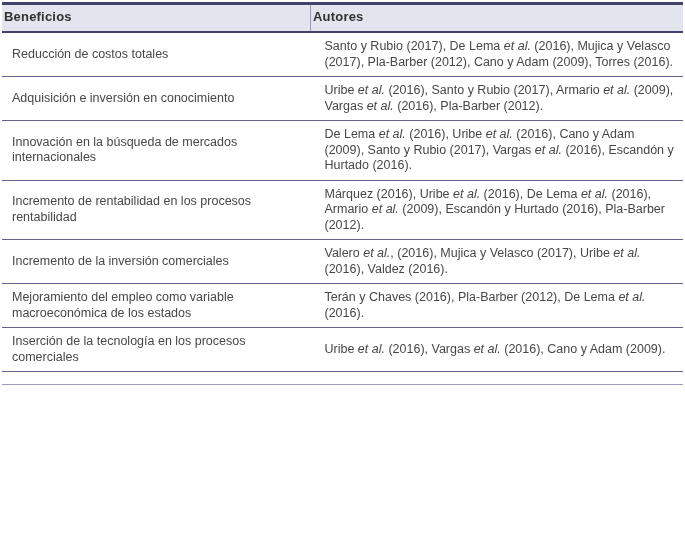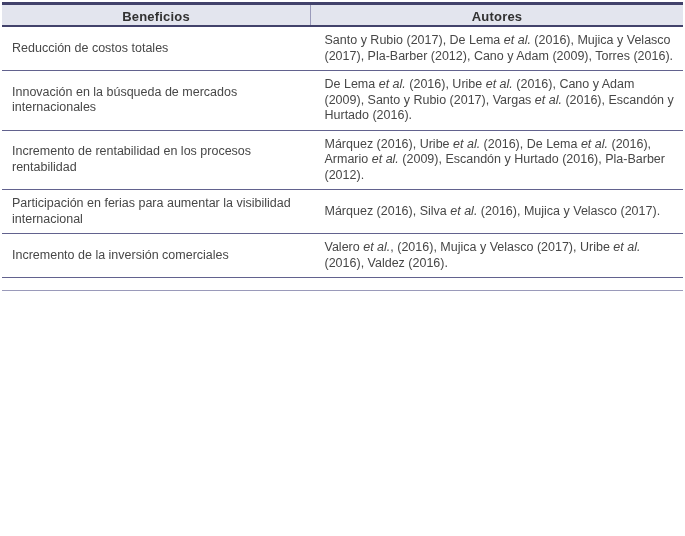--- a/index.html
+++ b/index.html
@@ -25,22 +25,22 @@
     border-collapse:collapse;
     table-layout:fixed;
   }
   table.ba-table thead th{
     background:var(--header-bg);
     border-top:3px solid var(--line-strong);
     border-bottom:2px solid var(--line-strong);
     font-size:13px;
     font-weight:bold;
     color:var(--header-text);
-    text-align:center;
-    padding:4px 2px 1px 2px;
+    text-align:left;
+    padding:4px 2px 7px 2px;
     letter-spacing:.2px;
   }
   table.ba-table thead th.col-beneficios{
     width:304px;
     border-right:1px solid var(--line-faint);
   }
   table.ba-table tbody tr{
     border-bottom:1px solid var(--line-light);
     margin-top:43px;
   }
@@ -74,61 +74,77 @@
     <tbody>
   <tr>
     <td class="cell-beneficio">
       <span>Reducción de costos totales</span>
     </td>
     <td class="cell-autores">
       <span>Santo y Rubio (2017), De Lema <i>et al.</i> (2016), Mujica y Velasco (2017), Pla-Barber (2012), Cano y Adam (2009), Torres (2016).</span>
     </td>
   </tr>
 
+  <tr>
+    <td class="cell-beneficio">
+      <span>Adquisición e inversión en conocimiento</span>
+    </td>
+    <td class="cell-autores">
+      <span>Uribe <i>et al.</i> (2016), Santo y Rubio (2017), Armario <i>et al.</i> (2009), Vargas <i>et al.</i> (2016), Pla-Barber (2012).</span>
+    </td>
+  </tr>
 
   <tr>
     <td class="cell-beneficio">
       <span>Innovación en la búsqueda de mercados internacionales</span>
     </td>
     <td class="cell-autores">
       <span>De Lema <i>et al.</i> (2016), Uribe <i>et al.</i> (2016), Cano y Adam (2009), Santo y Rubio (2017), Vargas <i>et al.</i> (2016), Escandón y Hurtado (2016).</span>
     </td>
   </tr>
 
   <tr>
     <td class="cell-beneficio">
       <span>Incremento de rentabilidad en los procesos rentabilidad</span>
     </td>
     <td class="cell-autores">
       <span>Márquez (2016), Uribe <i>et al.</i> (2016), De Lema <i>et al.</i> (2016), Armario <i>et al.</i> (2009), Escandón y Hurtado (2016), Pla-Barber (2012).</span>
     </td>
   </tr>
 
-  <tr>
-    <td class="cell-beneficio">
-      <span>Participación en ferias para aumentar la visibilidad internacional</span>
-    </td>
-    <td class="cell-autores">
-      <span>Márquez (2016), Silva <i>et al.</i> (2016), Mujica y Velasco (2017).</span>
-    </td>
-  </tr>
 
   <tr>
     <td class="cell-beneficio">
       <span>Incremento de la inversión comerciales</span>
     </td>
     <td class="cell-autores">
       <span>Valero <i>et al.</i>, (2016), Mujica y Velasco (2017), Uribe <i>et al.</i> (2016), Valdez (2016).</span>
     </td>
   </tr>
 
 
 
 
+  <tr>
+    <td class="cell-beneficio">
+      <span>Mejoramiento del empleo como variable macroeconómica de los estados</span>
+    </td>
+    <td class="cell-autores">
+      <span>Terán y Chaves (2016), Pla-Barber (2012), De Lema <i>et al.</i> (2016).</span>
+    </td>
+  </tr>
 
+  <tr>
+    <td class="cell-beneficio">
+      <span>Inserción de la tecnología en los procesos comerciales</span>
+    </td>
+    <td class="cell-autores">
+      <span>Uribe <i>et al.</i> (2016), Vargas <i>et al.</i> (2016), Cano y Adam (2009).</span>
+    </td>
+  </tr>
 
   <tr>
     <td class="cell-beneficio">
       
     </td>
     <td class="cell-autores">
       
     </td>
   </tr>
 </tbody>

